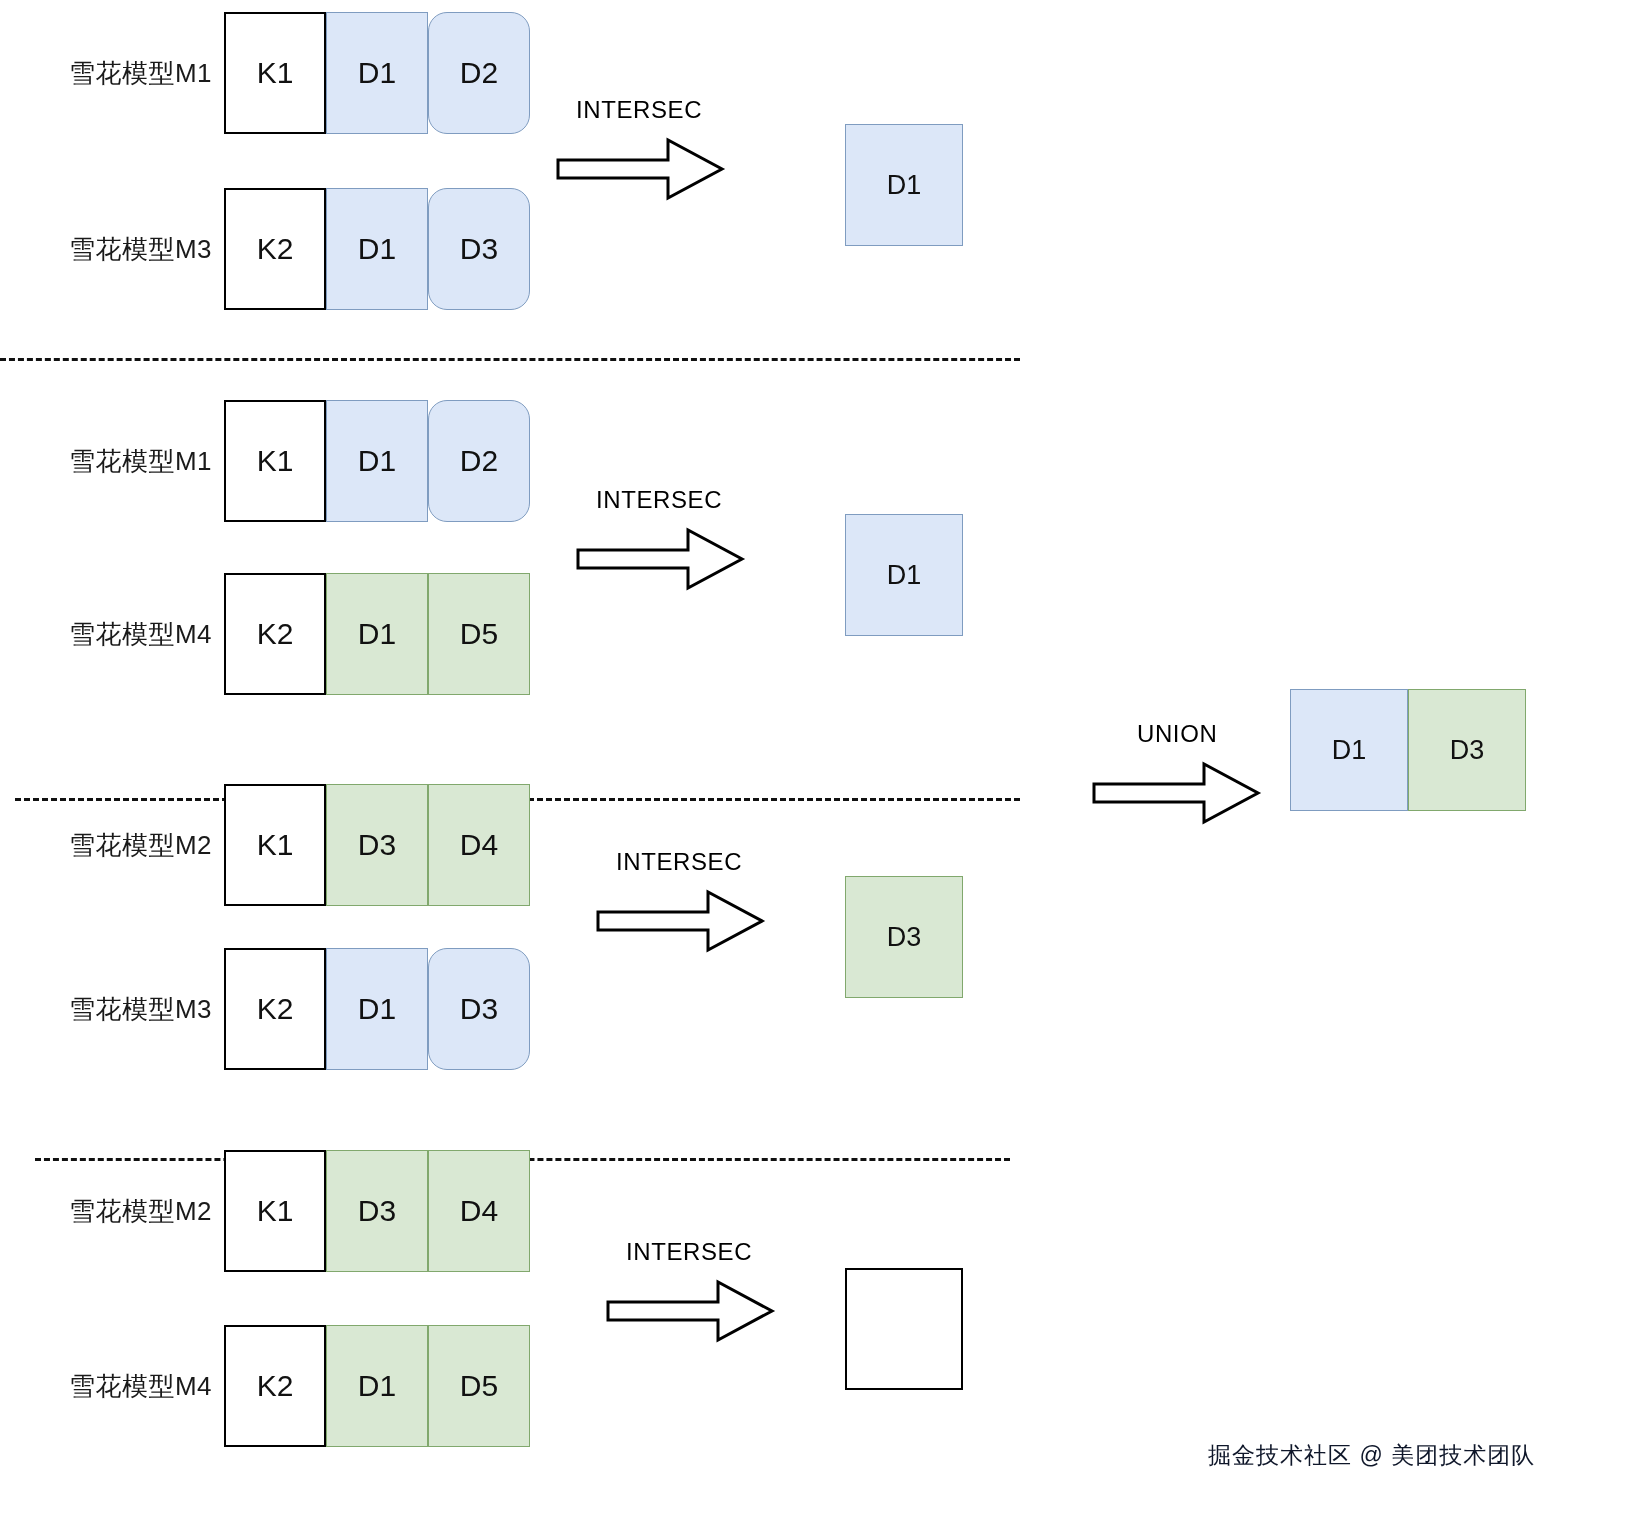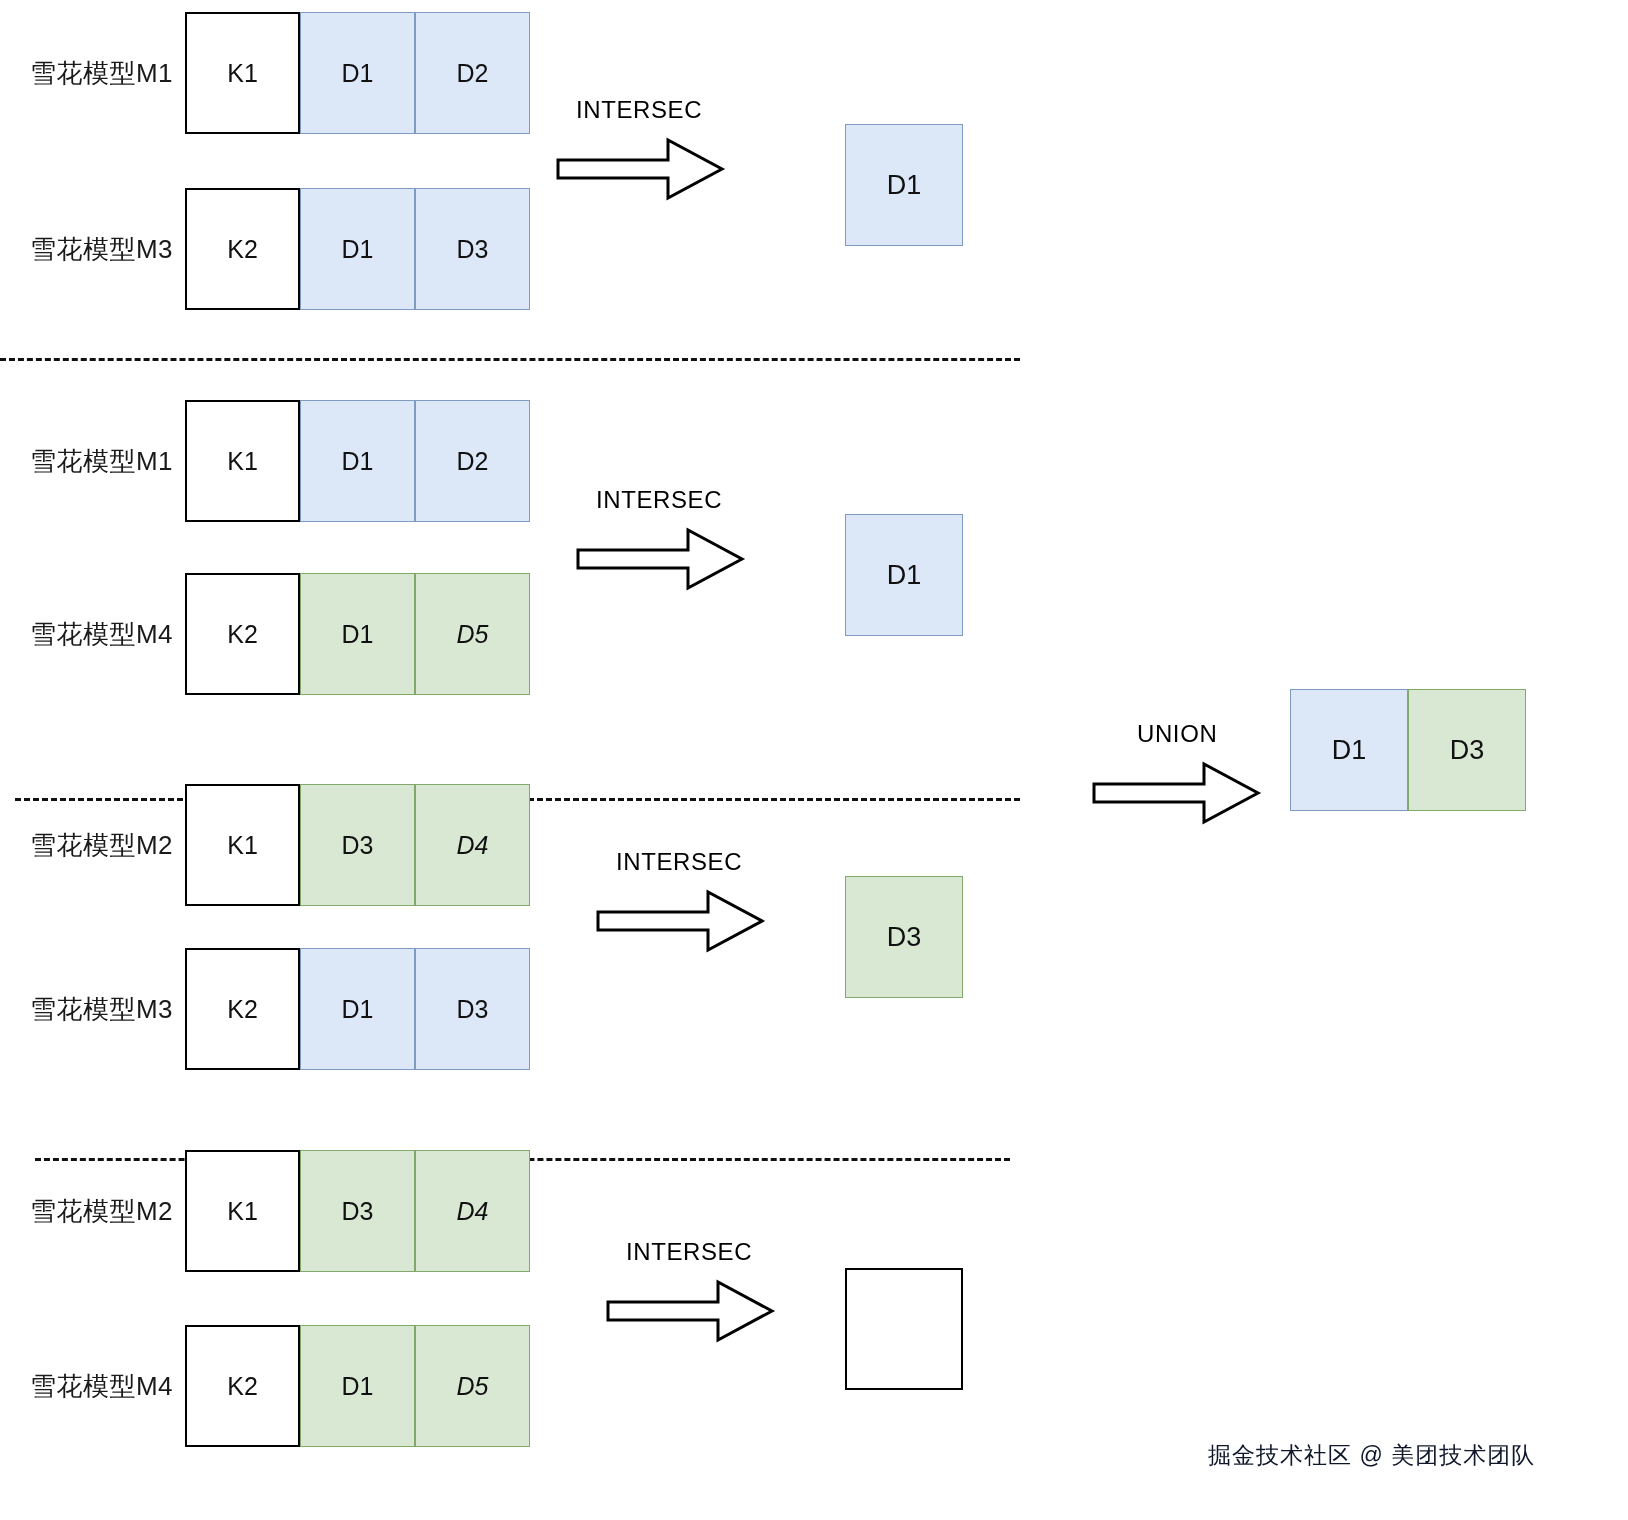--- a/index.html
+++ b/index.html
@@ -31,49 +31,49 @@
     line-height: 1;
     white-space: nowrap;
     text-align: right;
     color: #1a1a1a;
     letter-spacing: 0.5px;
   }
   .cells {
     display: flex;
   }
   .cell {
-    width: 115px;
+    width: 102px;
     height: 122px;
     box-sizing: border-box;
     display: flex;
     align-items: center;
     justify-content: center;
-    font-size: 25px;
+    font-size: 30px;
     color: #111111;
   }
   .cell.key {
     background: #ffffff;
     border: 2px solid #000000;
   }
   .cell.blue {
     background: #dce7f8;
     border: 1.5px solid #7f9cc0;
     border-left-width: 1px;
   }
   .cell.green {
     background: #d9e8d3;
     border: 1.5px solid #81a86d;
     border-left-width: 1px;
   }
   .cell.blue + .cell.blue,
   .cell.green + .cell.green {
     border-left: 1px solid rgba(0,0,0,0.25);
   }
-  .cell.blue + .cell.blue { border-left-color: #7f9cc0; }
-  .cell.green + .cell.green { border-left-color: #81a86d; font-style: italic; }
+  .cell.blue + .cell.blue { border-left-color: #7f9cc0; border-radius: 19px; }
+  .cell.green + .cell.green { border-left-color: #81a86d; }
 
   
   .result-box {
     position: absolute;
     display: flex;
   }
   .result-cell {
     width: 118px;
     height: 122px;
     box-sizing: border-box;

